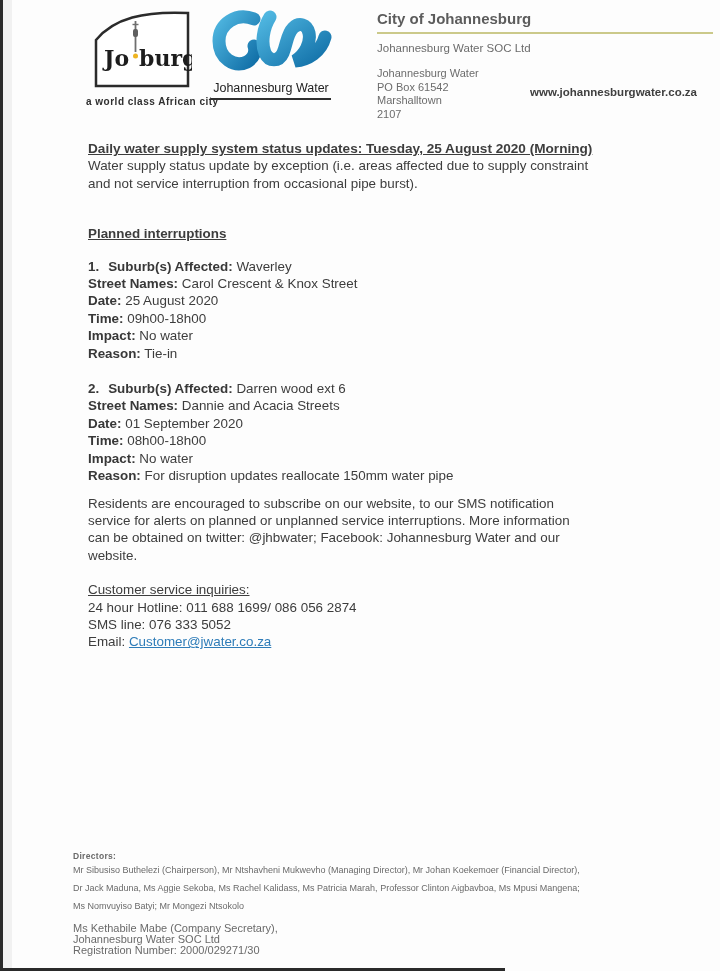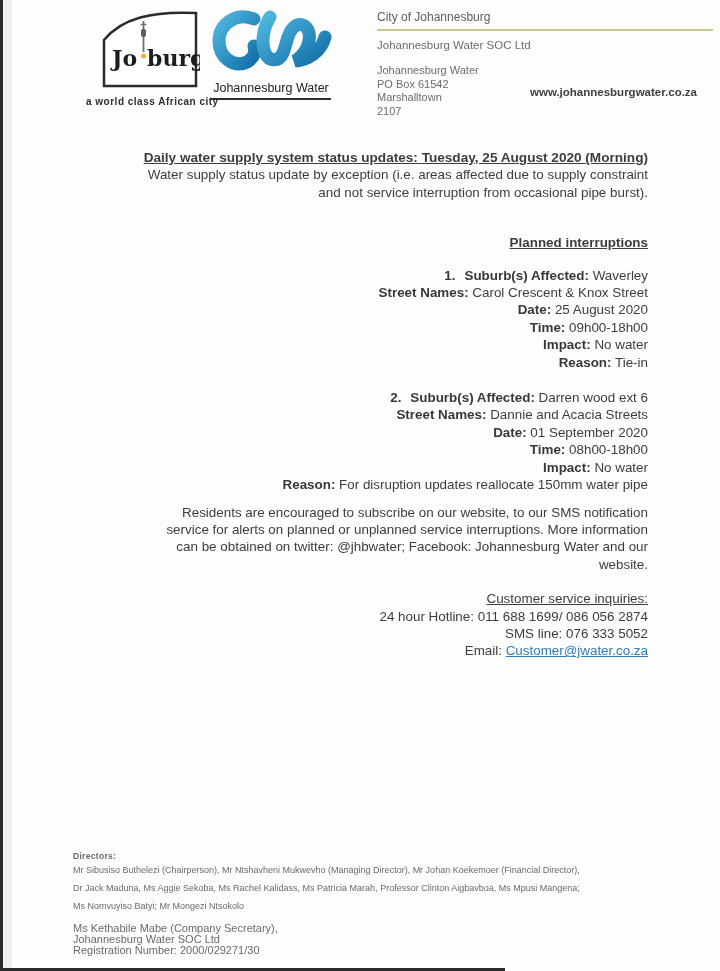--- a/index.html
+++ b/index.html
@@ -5,39 +5,39 @@
   html,body{margin:0;padding:0;background:#ffffff;}
   .page{
     position:relative;width:720px;height:971px;background:#fdfdfd;overflow:hidden;
     font-family:"Liberation Sans","DejaVu Sans",sans-serif;color:#3d3d3d;
   }
   .edge-left{position:absolute;left:0;top:0;width:3px;height:971px;background:#2a2a2a;}
   .edge-left-shade{position:absolute;left:3px;top:0;width:9px;height:971px;background:#f1f1f1;}
   .edge-bottom{position:absolute;left:0;top:968px;width:505px;height:3px;background:#2a2a2a;}
 
   
-  .joburg-logo{position:absolute;left:100px;top:8px;width:100px;}
+  .joburg-logo{position:absolute;left:92px;top:8px;width:100px;}
   .joburg-tagline{position:absolute;left:86px;top:96px;font-size:10px;font-weight:bold;
     color:#2f2f2f;letter-spacing:.5px;white-space:nowrap;}
   .jw-logo{position:absolute;left:205px;top:10px;width:132px;text-align:center;}
   .jw-label{display:inline-block;font-size:12.5px;color:#222;border-bottom:2px solid #2e2e2e;
     padding:0 2px 3px 2px;white-space:nowrap;margin-top:-2px;}
 
   .org-block{position:absolute;left:377px;top:10px;width:336px;}
-  .org-city{font-size:12px;font-weight:normal;color:#5c5c5c;}
+  .org-city{font-size:15px;font-weight:bold;color:#5c5c5c;}
   .gold-rule{margin-top:5px;height:2px;background:#cbc98a;}
   .org-company{margin-top:8px;font-size:11.5px;color:#6c6c6c;}
   .org-cols{margin-top:13px;display:flex;font-size:11px;line-height:13.5px;color:#6c6c6c;}
   .org-col1{width:108px;}
   .org-col2{width:111px;}
   .org-col3{flex:1;}
   .org-web{position:absolute;top:76px;right:16px;font-size:11.5px;font-weight:bold;color:#3f3f3f;}
 
   
-  .main{position:absolute;left:88px;top:149px;width:560px;font-size:13.4px;line-height:17.4px;text-align:right;}
+  .main{position:absolute;left:88px;top:140px;width:560px;font-size:13.4px;line-height:17.4px;}
   .doc-title{font-weight:bold;text-decoration:underline;font-size:13.6px;white-space:nowrap;}
   .intro{white-space:pre-line;}
   .section-heading{margin-top:33px;font-weight:bold;text-decoration:underline;}
   .item{margin-top:15px;}
   .item + .item{margin-top:18px;}
   .item .num{font-weight:bold;margin-right:9px;}
   .b{font-weight:bold;color:#383838;}
   .outro{margin-top:10px;white-space:pre-line;}
   .cs-block{margin-top:17px;}
   .cs-heading{text-decoration:underline;}

